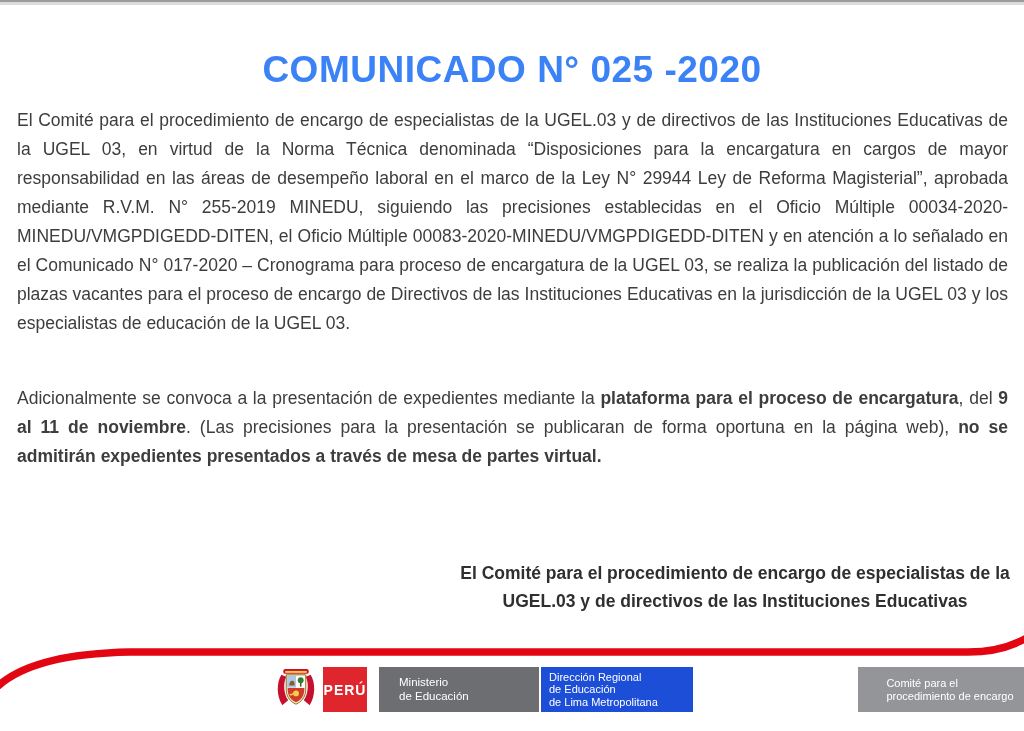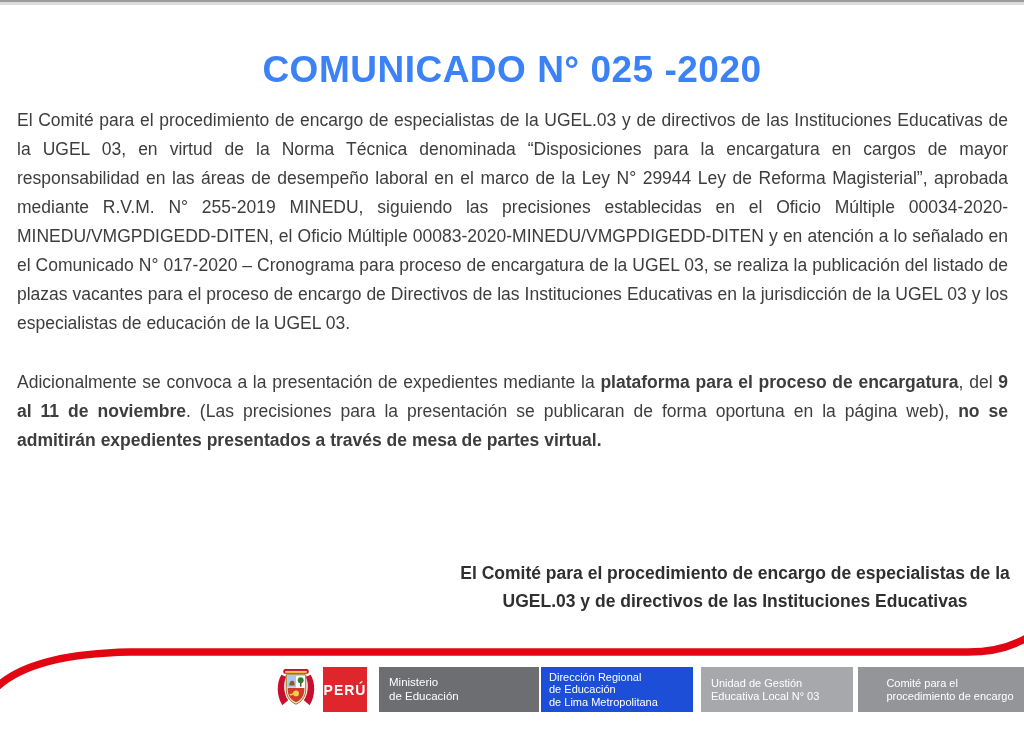--- a/index.html
+++ b/index.html
@@ -16,21 +16,21 @@
     position:absolute; top:24px; left:0; width:100%;
     text-align:center; font-size:37px; font-weight:bold;
     color:#3b82f6; letter-spacing:0.5px;
   }
   .body-text {
     position:absolute; left:17px; right:16px;
     font-size:17.5px; line-height:29px; text-align:justify;
     color:#3d3d3d;
   }
   .para1 { top:88px; }
-  .para2 { top:350px; }
+  .para2 { top:366px; }
   .date-line {
     position:absolute; left:17px; top:455px;
     font-size:17.5px; color:#3d3d3d;
   }
   .signature {
     position:absolute; left:452px; top:541px; width:566px;
     font-size:17.5px; line-height:28.5px; font-weight:bold;
     text-align:center; color:#2f2f2f;
   }
   .swoosh { position:absolute; left:0; top:628px; width:1024px; height:80px; }
@@ -42,21 +42,21 @@
     position:absolute; top:667px; height:45px; box-sizing:border-box;
     color:#ffffff; display:flex; align-items:center;
     white-space:pre-line;
   }
   .fblk-peru {
     left:323px; width:44px; background:#e0262d;
     justify-content:center; font-weight:bold; font-size:14px; letter-spacing:1px;
   }
   .fblk-minedu {
     left:379px; width:160px; background:#6d6e71;
-    padding-left:10px; font-size:11.5px; line-height:13.5px;
+    padding-left:20px; font-size:11.5px; line-height:13.5px;
   }
   .fblk-dre {
     left:541px; width:152px; background:#1d4ed8;
     padding-left:8px; font-size:11px; line-height:12.5px;
   }
   .fblk-ugel {
     left:701px; width:152px; background:#a6a8ab;
     padding-left:10px; font-size:11px; line-height:12.5px;
   }
   .fblk-comite {
@@ -101,18 +101,16 @@
       <path d="M19 27 q-2 2 -3.5 1" stroke="#f3d03e" stroke-width="1.4" fill="none"></path>
     </svg>
   </div>
 
   <div class="fblk fblk-peru">PERÚ</div>
   <div class="fblk fblk-minedu">Ministerio
 de Educación</div>
   <div class="fblk fblk-dre">Dirección Regional
 de Educación
 de Lima Metropolitana</div>
-  <div class="fblk fblk-ugel">Unidad de Gestión
-Educativa Local N° 03</div>
   <div class="fblk fblk-comite">Comité para el
 procedimiento de encargo</div>
 
 </div>
 
 </body></html>

